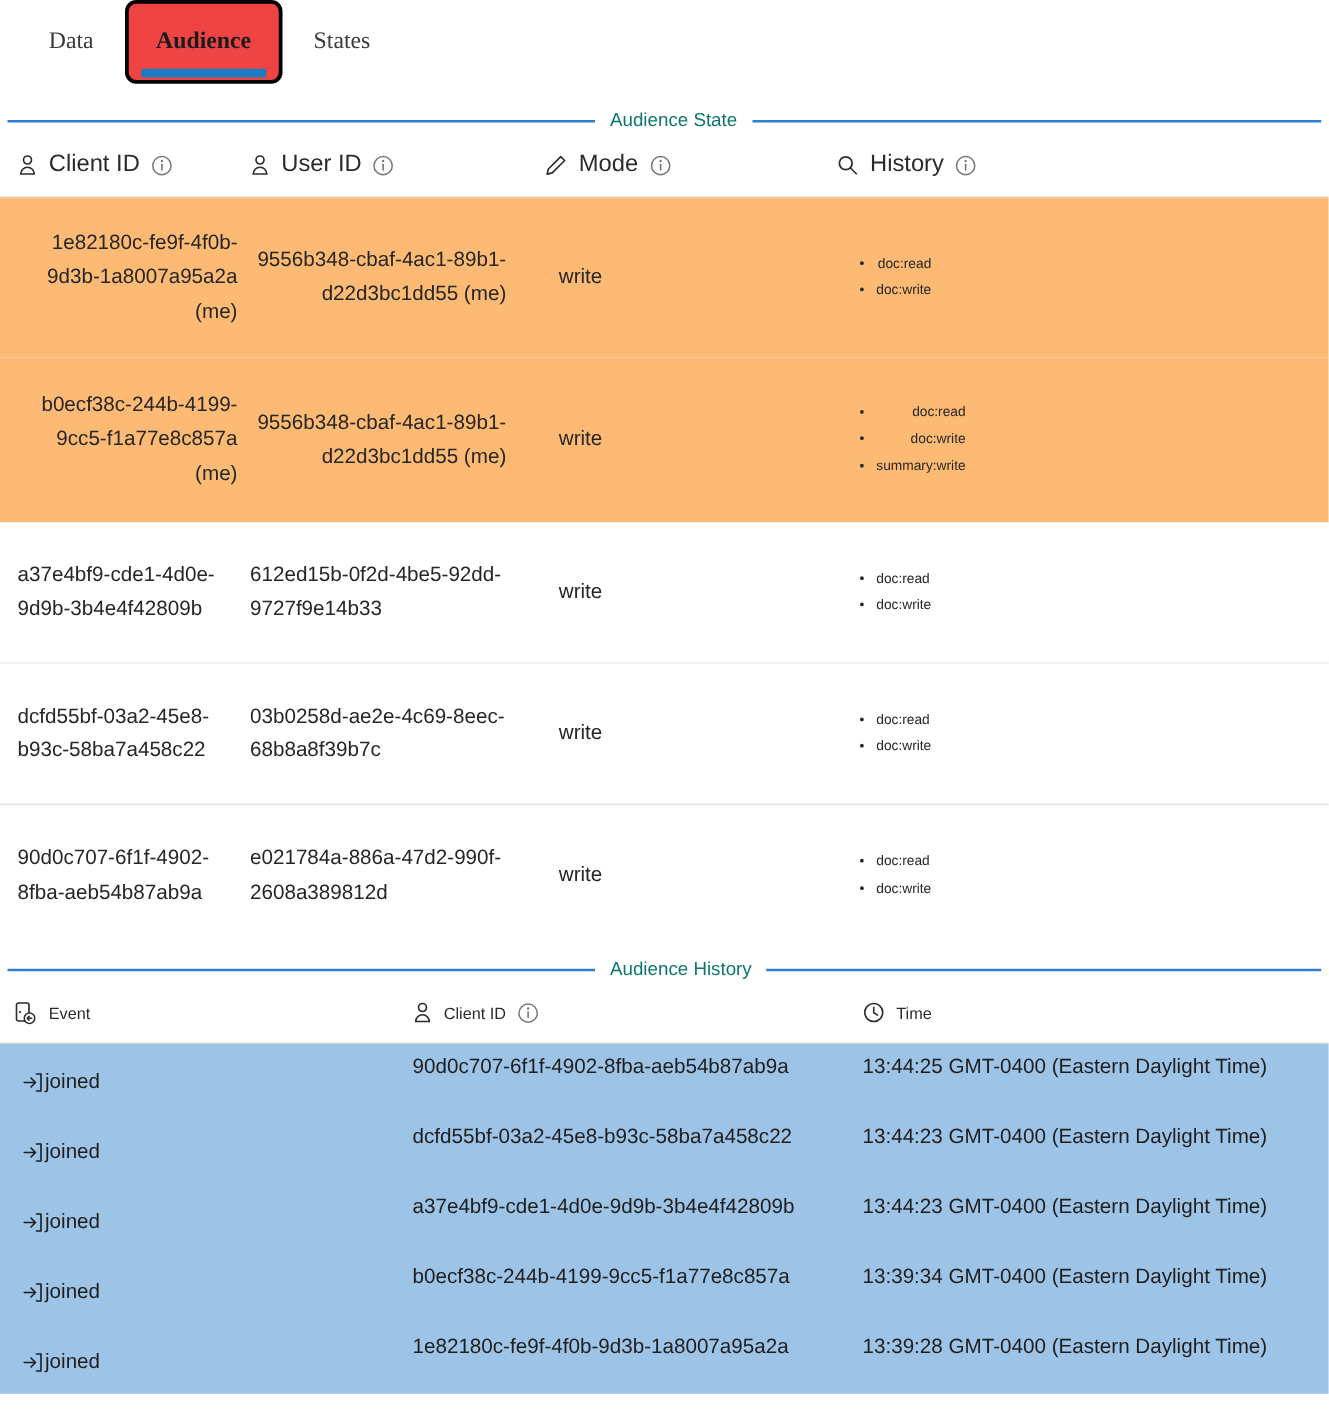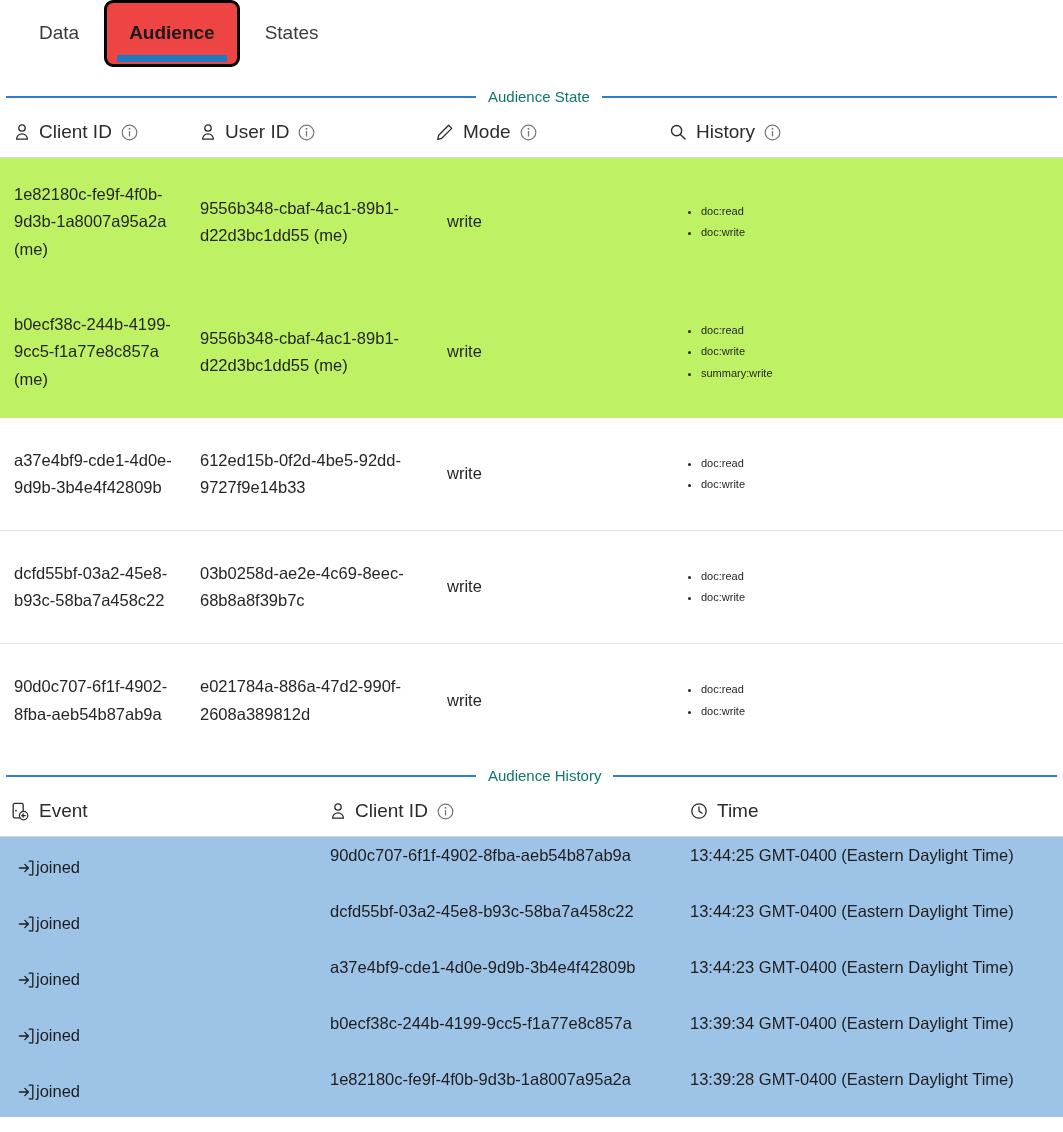--- a/index.html
+++ b/index.html
@@ -24,20 +24,21 @@
     position: relative;
     padding: 20px 22px 22px 22px;
     font-size: 19px;
     color: #3b3b3b;
     cursor: pointer;
     background: transparent;
     border: 3px solid transparent;
     border-radius: 9px;
     line-height: 1;
     white-space: nowrap;
+    font-family: Liberation Serif, serif;
   }
   .tab.active {
     font-weight: bold;
     color: #1b1b1b;
     border-color: #000000;
     background: #ef4444;
   }
   .tab .underline {
     display: none;
   }
@@ -89,21 +90,21 @@
   .ico { flex: 0 0 auto; display: inline-flex; align-items: center; justify-content: center; }
   .info-ico { flex: 0 0 auto; display: inline-flex; }
 
   
   .state-table { width: 100%; }
   .row {
     display: flex;
     align-items: stretch;
     min-height: 110px;
   }
-  .row.hl { background: #bef264; }
+  .row.hl { background: #fdba74; text-align: right; }
   .row.plain { background: #ffffff; }
   .row.sep { border-bottom: 1px solid #e3e3e3; }
   .row .cell {
     display: flex;
     align-items: center;
     font-size: 16.5px;
     line-height: 1.65;
     color: #262626;
     word-break: break-word;
   }
@@ -135,21 +136,21 @@
   .hist-head {
     display: flex;
     align-items: center;
     padding: 16px 0 14px 0;
     border-bottom: 1px solid #d8d8d8;
   }
   .hist-head .cell {
     display: flex;
     align-items: center;
     gap: 9px;
-    font-size: 19px;
+    font-size: 13px;
     color: #2b2b2b;
   }
   .h-event { width: 330px; padding-left: 10px; }
   .h-hclient { width: 360px; }
   .h-time  { flex: 1 1 auto; }
 
   .hist-body { background: #9dc3e6; }
   .hrow {
     display: flex;
     align-items: flex-start;

